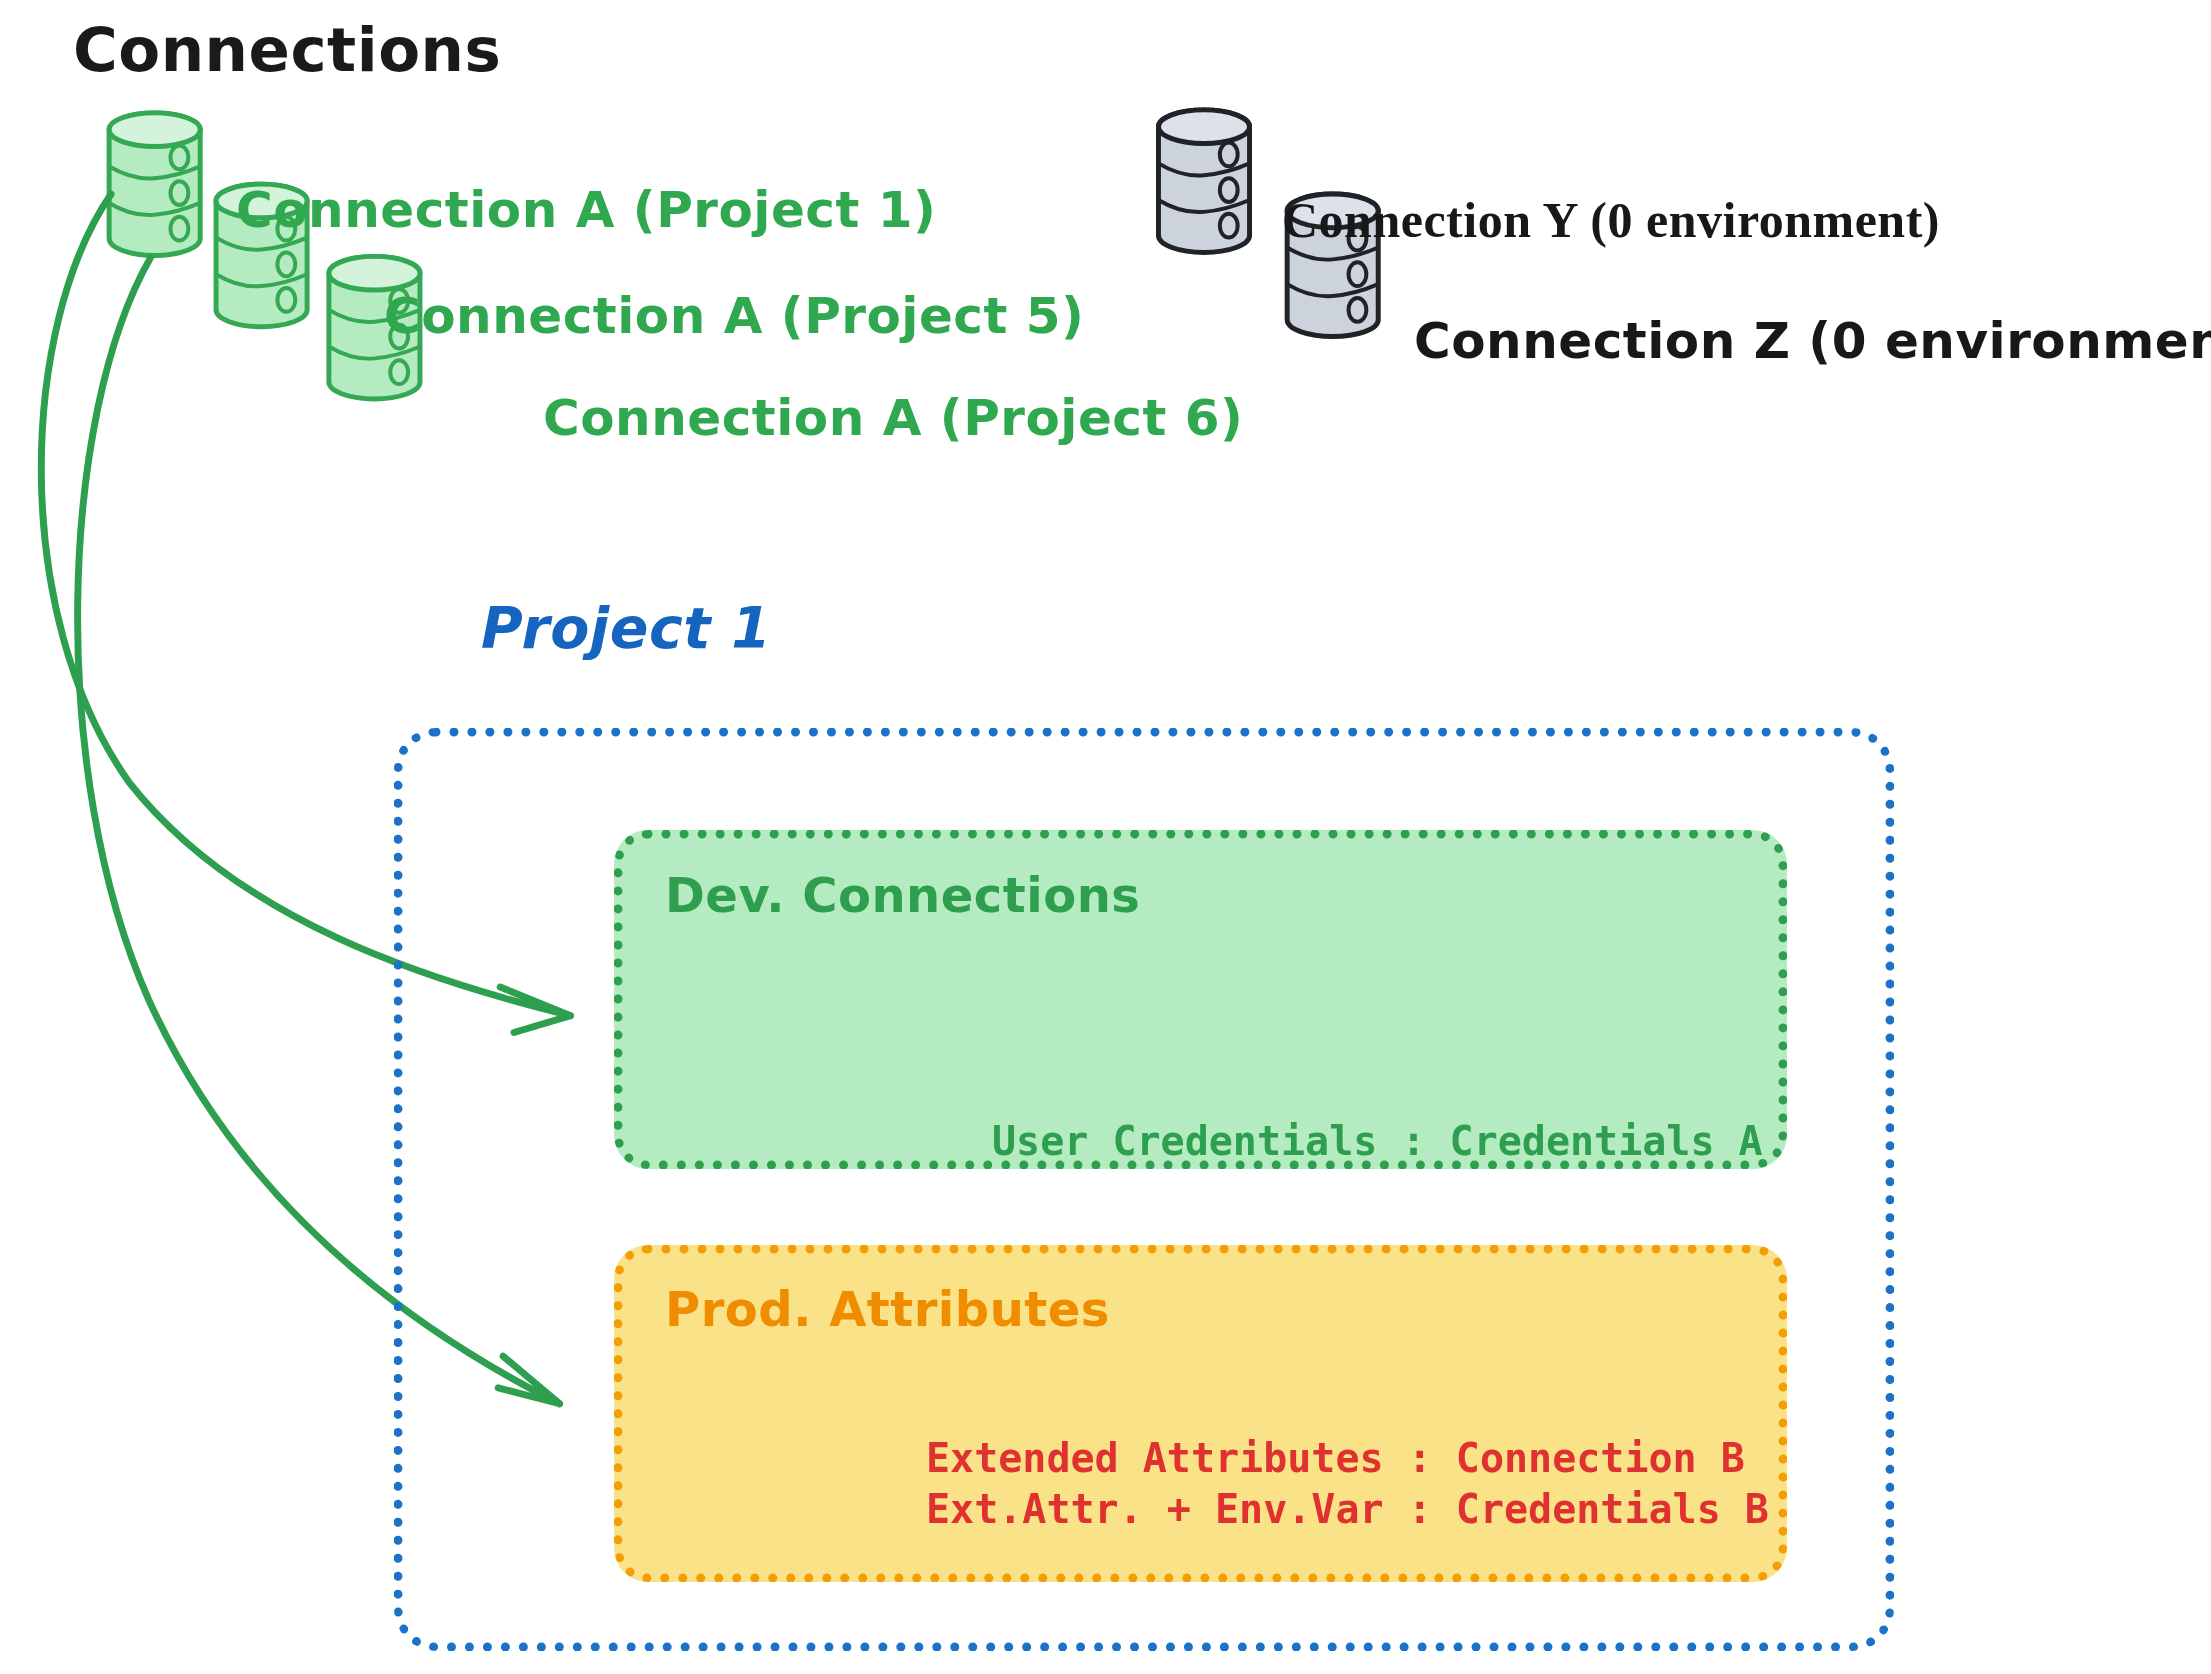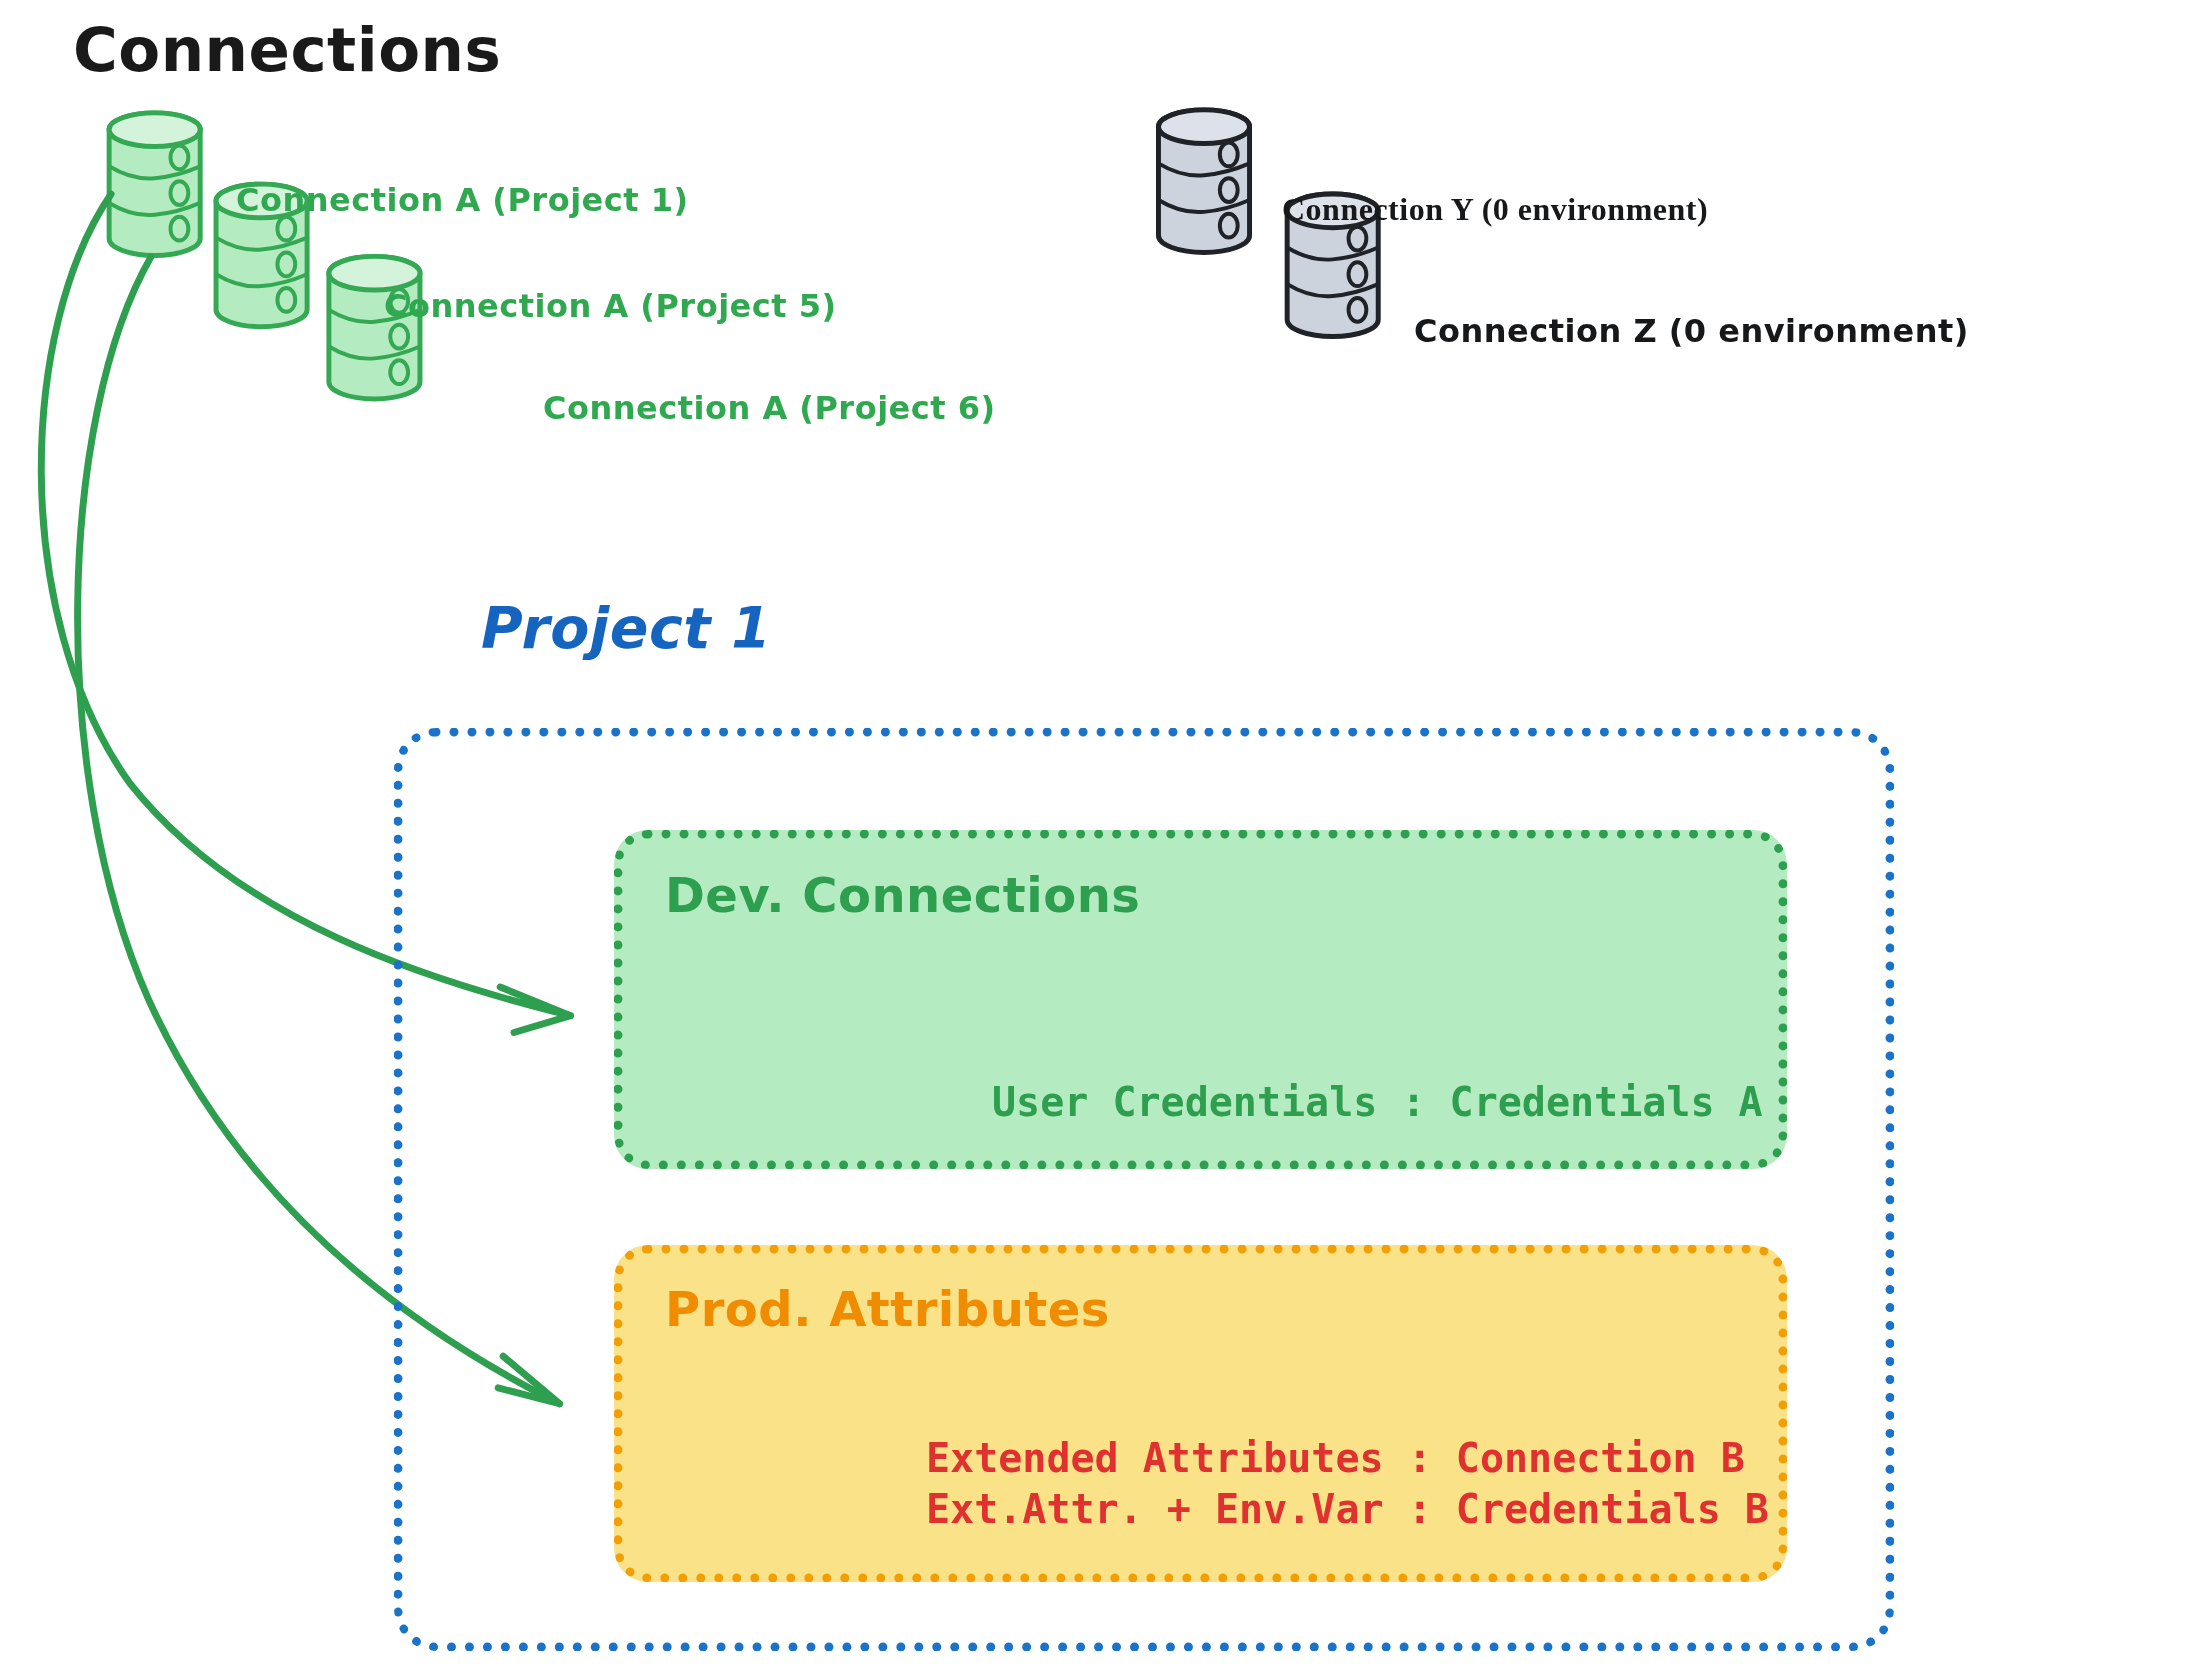--- a/index.html
+++ b/index.html
@@ -6,21 +6,21 @@
   body{width:2212px;height:1674px;overflow:hidden;
        font-family:"DejaVu Sans", sans-serif;}
   #stage{position:relative;width:1763px;height:1674px;background:#fff;}
 
   .hand{font-family:"DejaVu Sans", sans-serif;font-weight:700;
         letter-spacing:0.5px;white-space:nowrap;}
   .mono{font-family:"DejaVu Sans Mono", monospace;font-weight:700;white-space:pre;}
 
   #title{position:absolute;left:73px;top:14px;font-size:61px;color:#1a1a1a;}
 
-  .conn-label{position:absolute;font-size:32px;}
+  .conn-label{position:absolute;font-size:50px;}
   .green-txt{color:#2fa84f;}
   .black-txt{color:#17181a;}
 
   #project-title{position:absolute;left:481px;top:595px;font-size:57px;color:#1565c0;font-style:italic;}
 
   .dotbox{position:absolute;box-sizing:border-box;}
 
   #project-box{left:394px;top:728px;width:1500px;height:923px;
       border:9px dotted #1a73c8;border-radius:42px;background:transparent;}
 
@@ -29,21 +29,21 @@
 
   #prod-box{left:614px;top:1245px;width:1173px;height:337px;
       border:9px dotted #f29f05;border-radius:34px;background:#fae288;}
 
   .box-title{position:absolute;font-size:48px;}
   #dev-title{left:665px;top:867px;color:#2e9e4f;}
   #prod-title{left:665px;top:1281px;color:#f08c00;}
 
   .inner-mono{position:absolute;font-size:40px;line-height:51px;}
   #dev-creds{right:1228px;top:1077px;color:#2e9e4f;}
-  #dev-creds{left:992px;right:auto;}
+  #dev-creds{left:992px;right:auto;margin-top:39px;}
   #prod-lines{left:926px;top:1433px;color:#e03131;}
 
   svg.overlay{position:absolute;left:0;top:0;width:2212px;height:1674px;
               pointer-events:none;}
 </style>
 </head>
 <body>
 
 <div id="stage">
 

